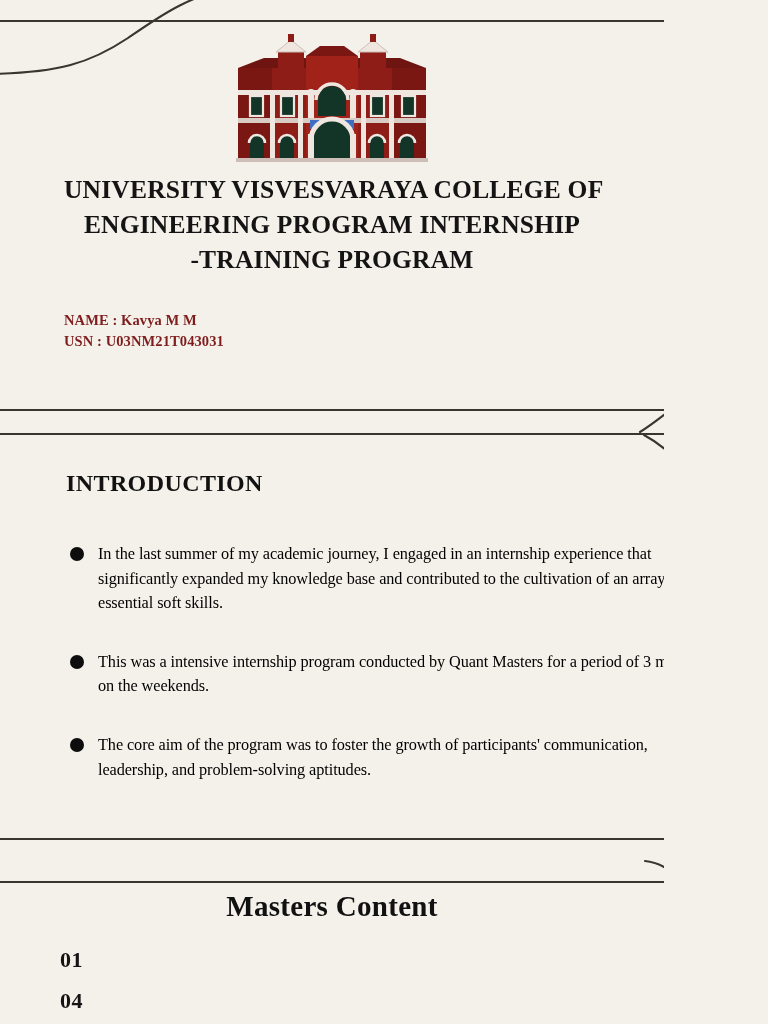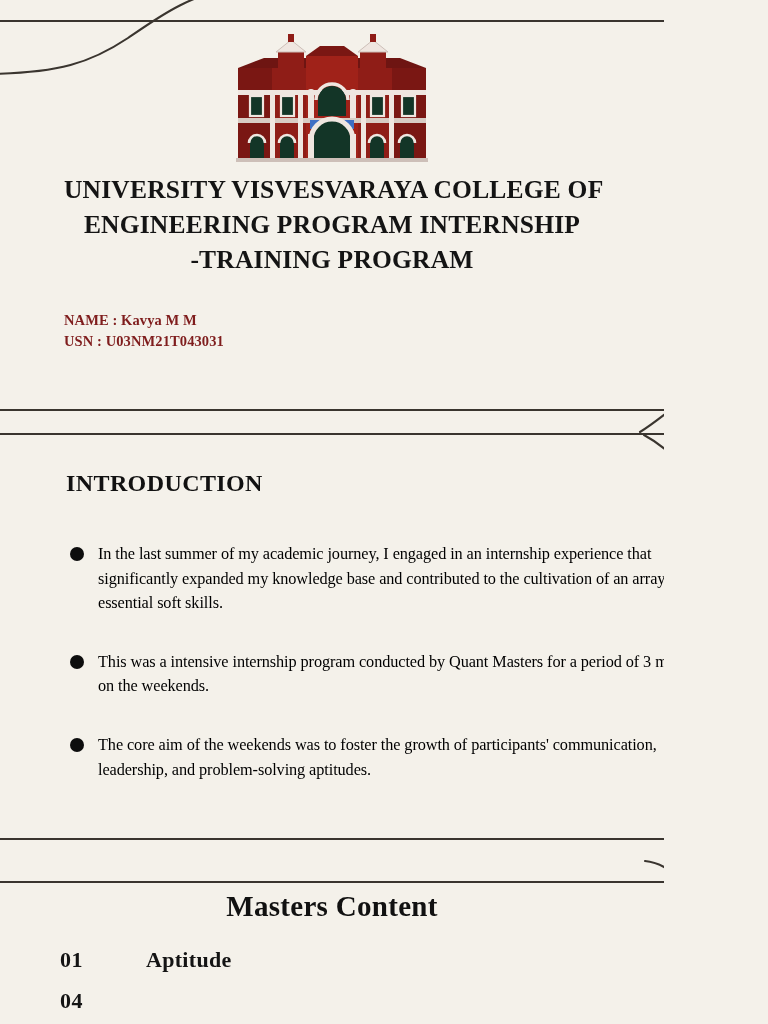--- a/index.html
+++ b/index.html
@@ -145,20 +145,21 @@
     position: absolute;
     left: 60px;
     top: 947px;
     width: 560px;
     z-index: 3;
   }
   .course-row {
     display: flex;
     align-items: baseline;
     height: 41px;
+    flex-direction: column;
   }
   .course-num {
     flex: 0 0 86px;
     font-family: "Liberation Serif", serif;
     font-weight: 700;
     font-size: 22px;
     color: #141414;
     letter-spacing: 0.5px;
   }
   .course-label {
@@ -293,21 +294,21 @@
     <div class="bullet-row">
       <span class="bullet-dot"></span>
       <span class="bullet-text">In the last summer of my academic journey, I engaged in an internship experience that significantly expanded my knowledge base and contributed to the cultivation of an array of essential soft skills.</span>
     </div>
     <div class="bullet-row">
       <span class="bullet-dot"></span>
       <span class="bullet-text">This was a intensive internship program conducted by Quant Masters for a period of 3 months on the weekends.</span>
     </div>
     <div class="bullet-row">
       <span class="bullet-dot"></span>
-      <span class="bullet-text">The core aim of the weekends was to foster the growth of participants' communication, leadership, and problem-solving aptitudes.</span>
+      <span class="bullet-text">The core aim of the program was to foster the growth of participants' communication, leadership, and problem-solving aptitudes.</span>
     </div>
   </div>
 
   <div class="course-heading">Masters Content</div>
 
   <div class="course-list">
     <div class="course-row">
       <span class="course-num">01</span>
       <span class="course-label">Aptitude</span>
     </div>

